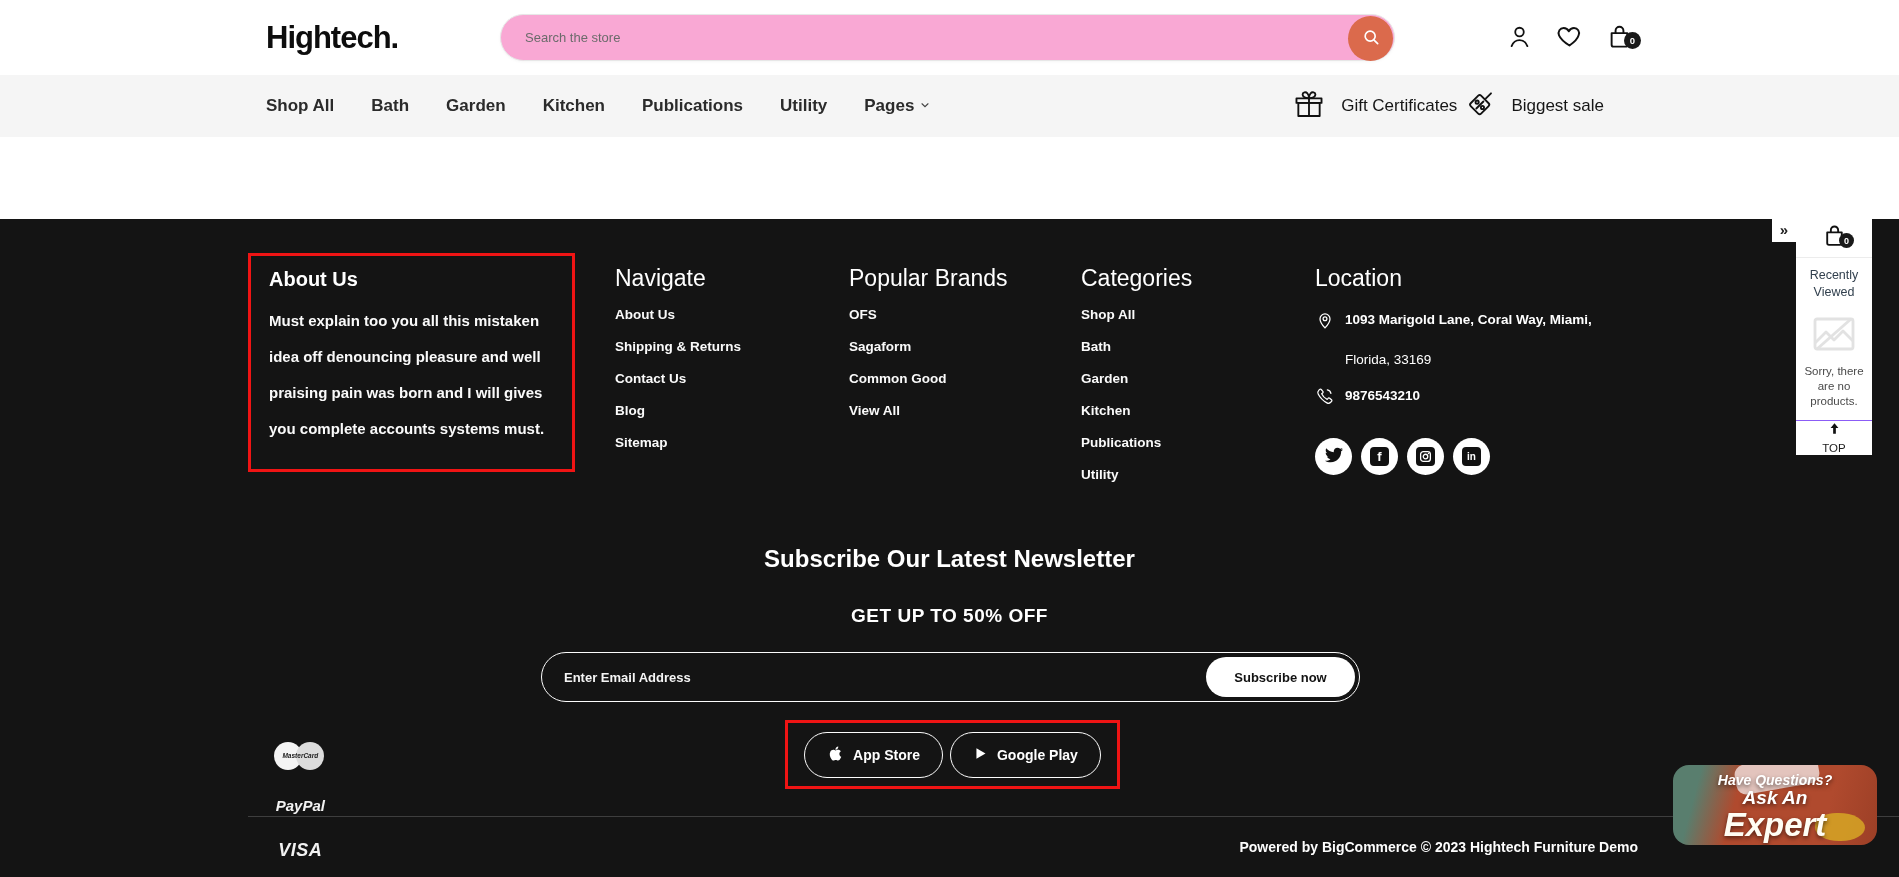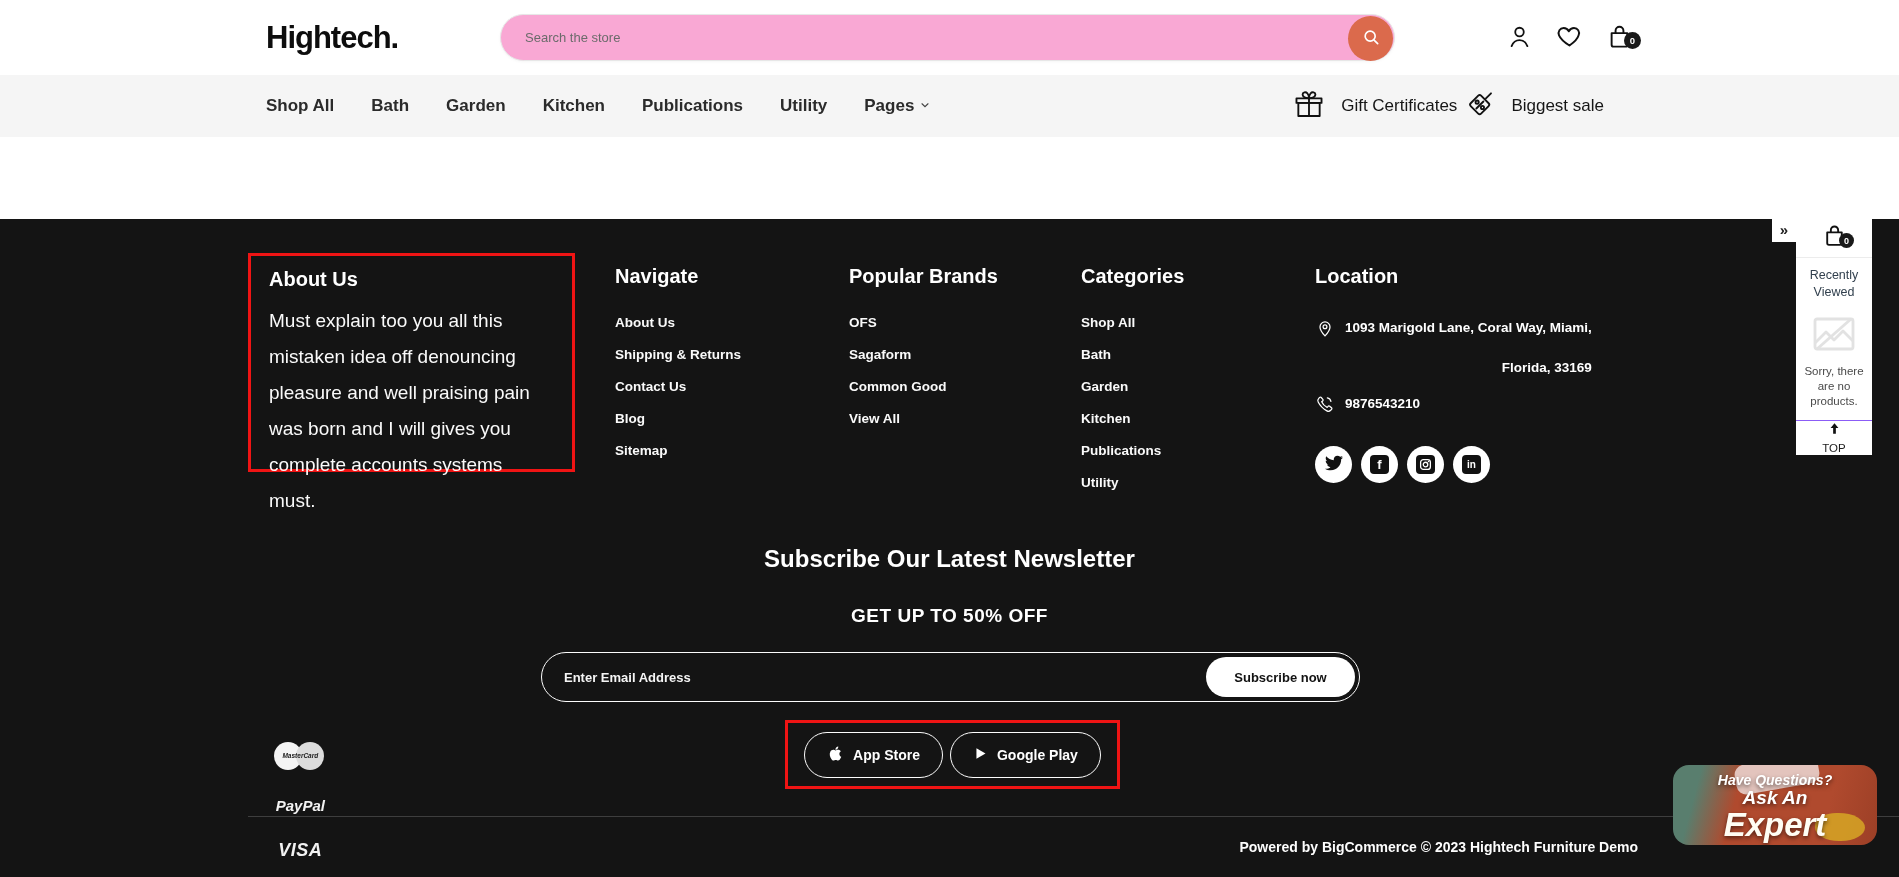--- a/index.html
+++ b/index.html
@@ -36,30 +36,30 @@
   .nav-right a { font-size:17px; font-weight:400; color:#161616; display:flex; align-items:center; gap:16px; cursor:pointer; }
 
   .spacer { height:82px; background:#fff; }
 
   
   .footer { position:relative; height:658px; background:#141414; color:#fff; }
   .cols { display:flex; padding-left:248px; }
   .about-box { width:327px; height:219px; margin-top:34px; margin-right:40px;
           border:3px solid #f01414; padding:8px 18px 0 18px; }
   .about-box h3 { font-size:20px; font-weight:700; margin-top:4px; }
-  .about-box p { margin-top:12px; font-size:19px; font-weight:400; line-height:36px; color:#fafafa; }
+  .about-box p { margin-top:12px; font-size:15px; font-weight:700; line-height:36px; color:#fafafa; }
   .fcol { padding-top:46px; }
   .fcol.w1 { width:234px; } .fcol.w2 { width:232px; } .fcol.w3 { width:234px; }
-  .fcol h3 { font-size:20px; font-weight:700; margin-bottom:26px; }
+  .fcol h3 { font-size:23px; font-weight:400; margin-bottom:14px; }
   .fcol ul { list-style:none; }
   .fcol li { margin-bottom:16px; line-height:15px; }
   .fcol li a { font-size:13.5px; font-weight:700; color:#fafafa; }
   .loc-row { display:flex; gap:10px; font-size:13.5px; font-weight:700; line-height:28px; margin-bottom:6px; }
   .loc-row .licon { flex:none; width:20px; padding-top:4px; }
-  .addr2 { padding-left:30px; font-size:13.5px; font-weight:700; line-height:28px;text-align:right; }
+  .addr2 { padding-left:30px; font-size:13.5px; font-weight:400; line-height:28px; }
   .socials { display:flex; gap:9px; margin-top:22px; }
   .soc { width:37px; height:37px; border-radius:50%; background:#fff; display:flex;
          align-items:center; justify-content:center; cursor:pointer; }
   .soc .sq { width:19px; height:19px; background:#111; border-radius:4px; display:flex;
          align-items:center; justify-content:center; color:#fff; }
   .soc .sq.fb { font-size:13px; font-weight:700; }
   .soc .sq.li { font-size:10px; font-weight:700; }
 
   .nl-heading { position:absolute; top:326px; left:0; width:100%; text-align:center;
           font-size:24px; font-weight:800; }

